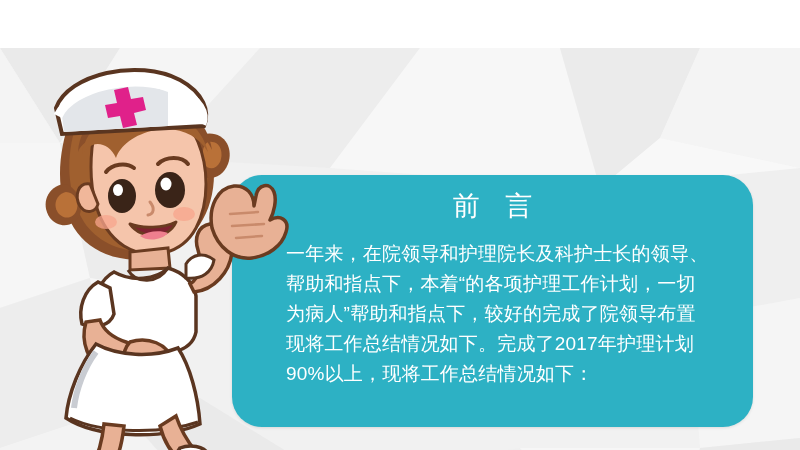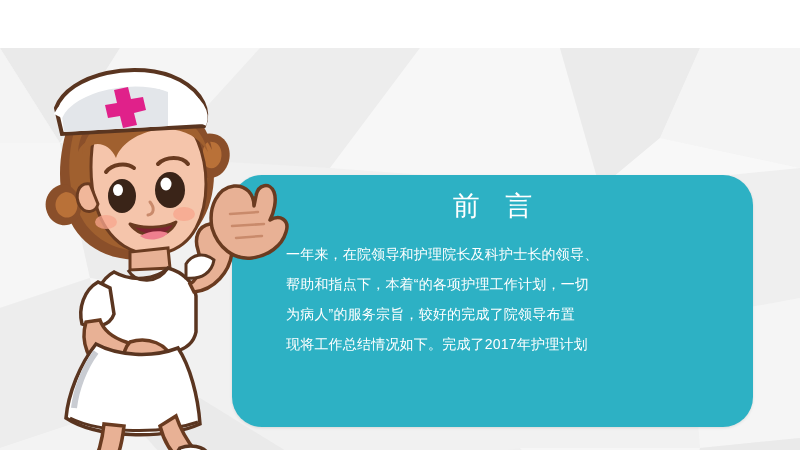--- a/index.html
+++ b/index.html
@@ -47,21 +47,21 @@
     text-indent: 9px;
     font-weight: 400;
     line-height: 1;
   }
   .preface-body {
     position: absolute;
     top: 64px;
     left: 54px;
     width: 424px;
     color: #ffffff;
-    font-size: 14px;
+    font-size: 19px;
     line-height: 30px;
     letter-spacing: 0.2px;
     font-weight: 400;
   }
   .preface-body p {
     margin: 0;
     white-space: nowrap;
   }
 
   
@@ -102,22 +102,23 @@
     <polygon points="700,400 800,390 800,450 690,450" fill="#eaeaea"></polygon>
     <polygon points="150,240 240,250 200,350" fill="#f1f1f1"></polygon>
     <polygon points="0,0 60,95 0,95" fill="#f4f4f4"></polygon>
   </svg>
 
   <div class="preface-card">
     <div class="preface-title">前 言</div>
     <div class="preface-body">
       <p>一年来，在院领导和护理院长及科护士长的领导、</p>
       <p>帮助和指点下，本着“的各项护理工作计划，一切</p>
-      <p>为病人”的服务宗旨，较好的完成了院领导布置</p>
+      <p>为病人”帮助和指点下，较好的完成了院领导布置</p>
       <p>现将工作总结情况如下。完成了2017年护理计划</p>
+      <p>90%以上，现将工作总结情况如下：</p>
     </div>
   </div>
 
   <svg class="nurse" viewBox="0 0 290 420">
     <defs>
       <clipPath id="capClip">
         <path d="M38 52 C50 18 120 2 162 24 C186 37 192 56 186 70 L44 78 Z"></path>
       </clipPath>
     </defs>
 

